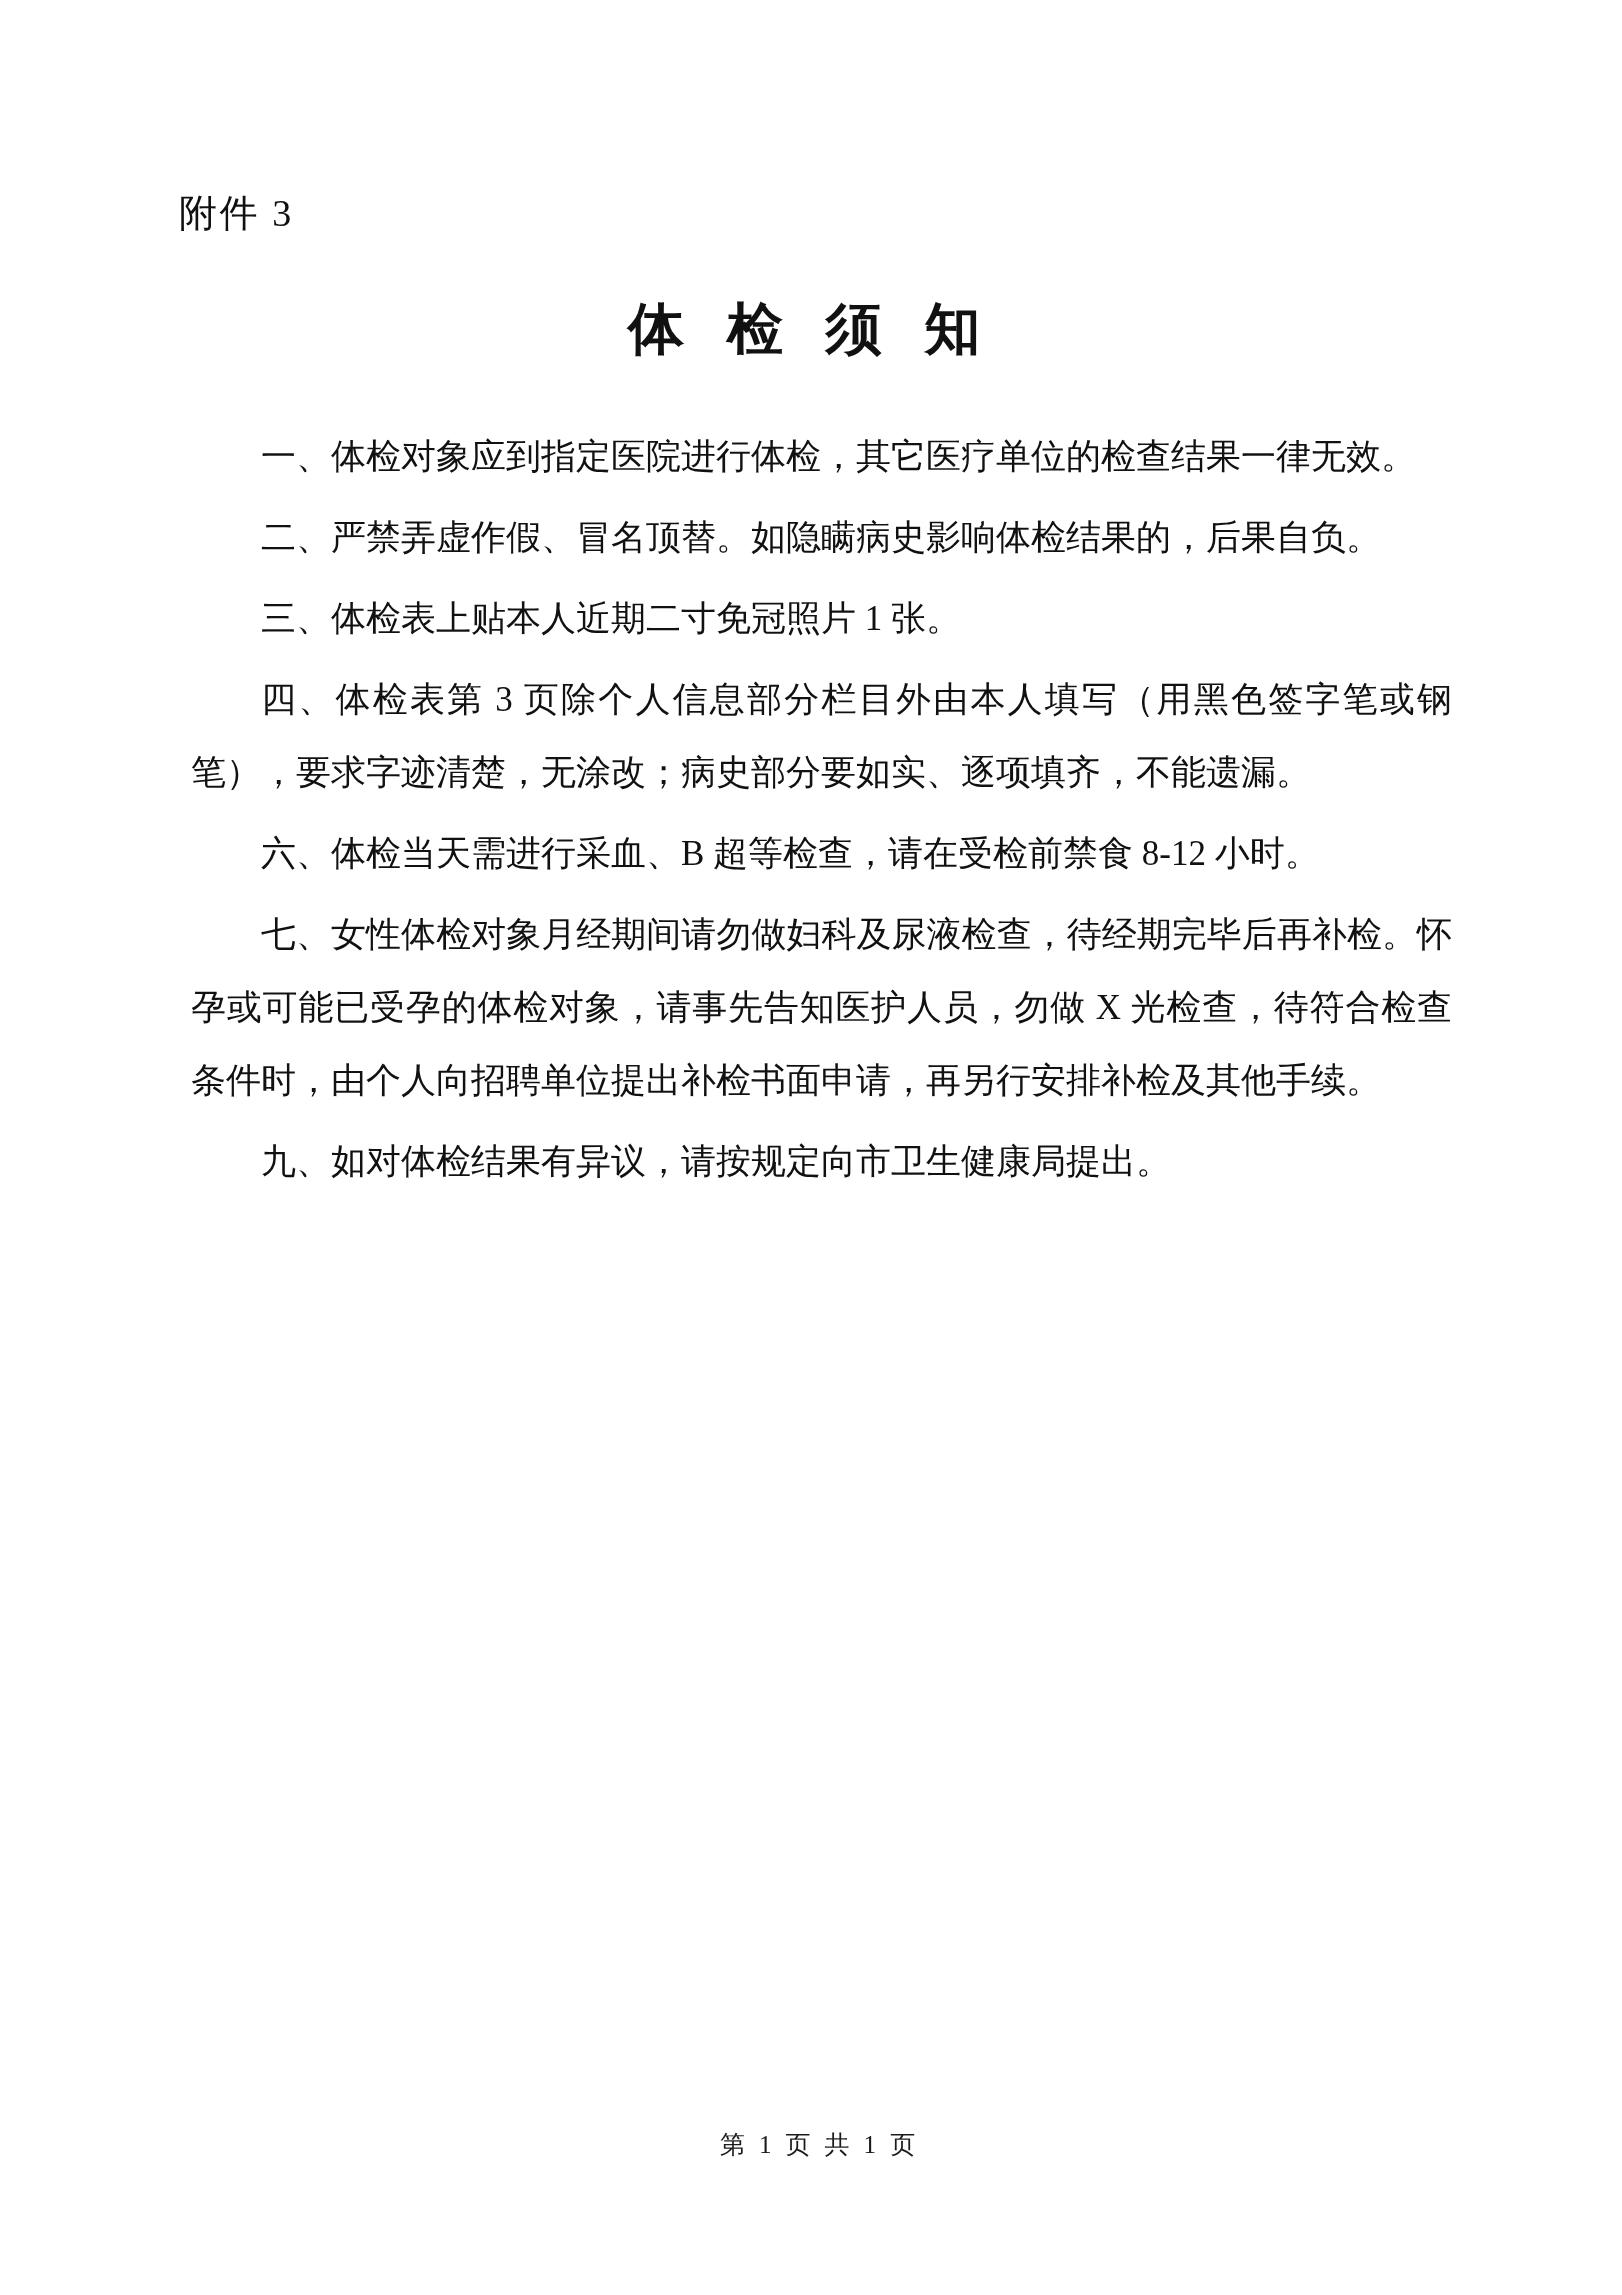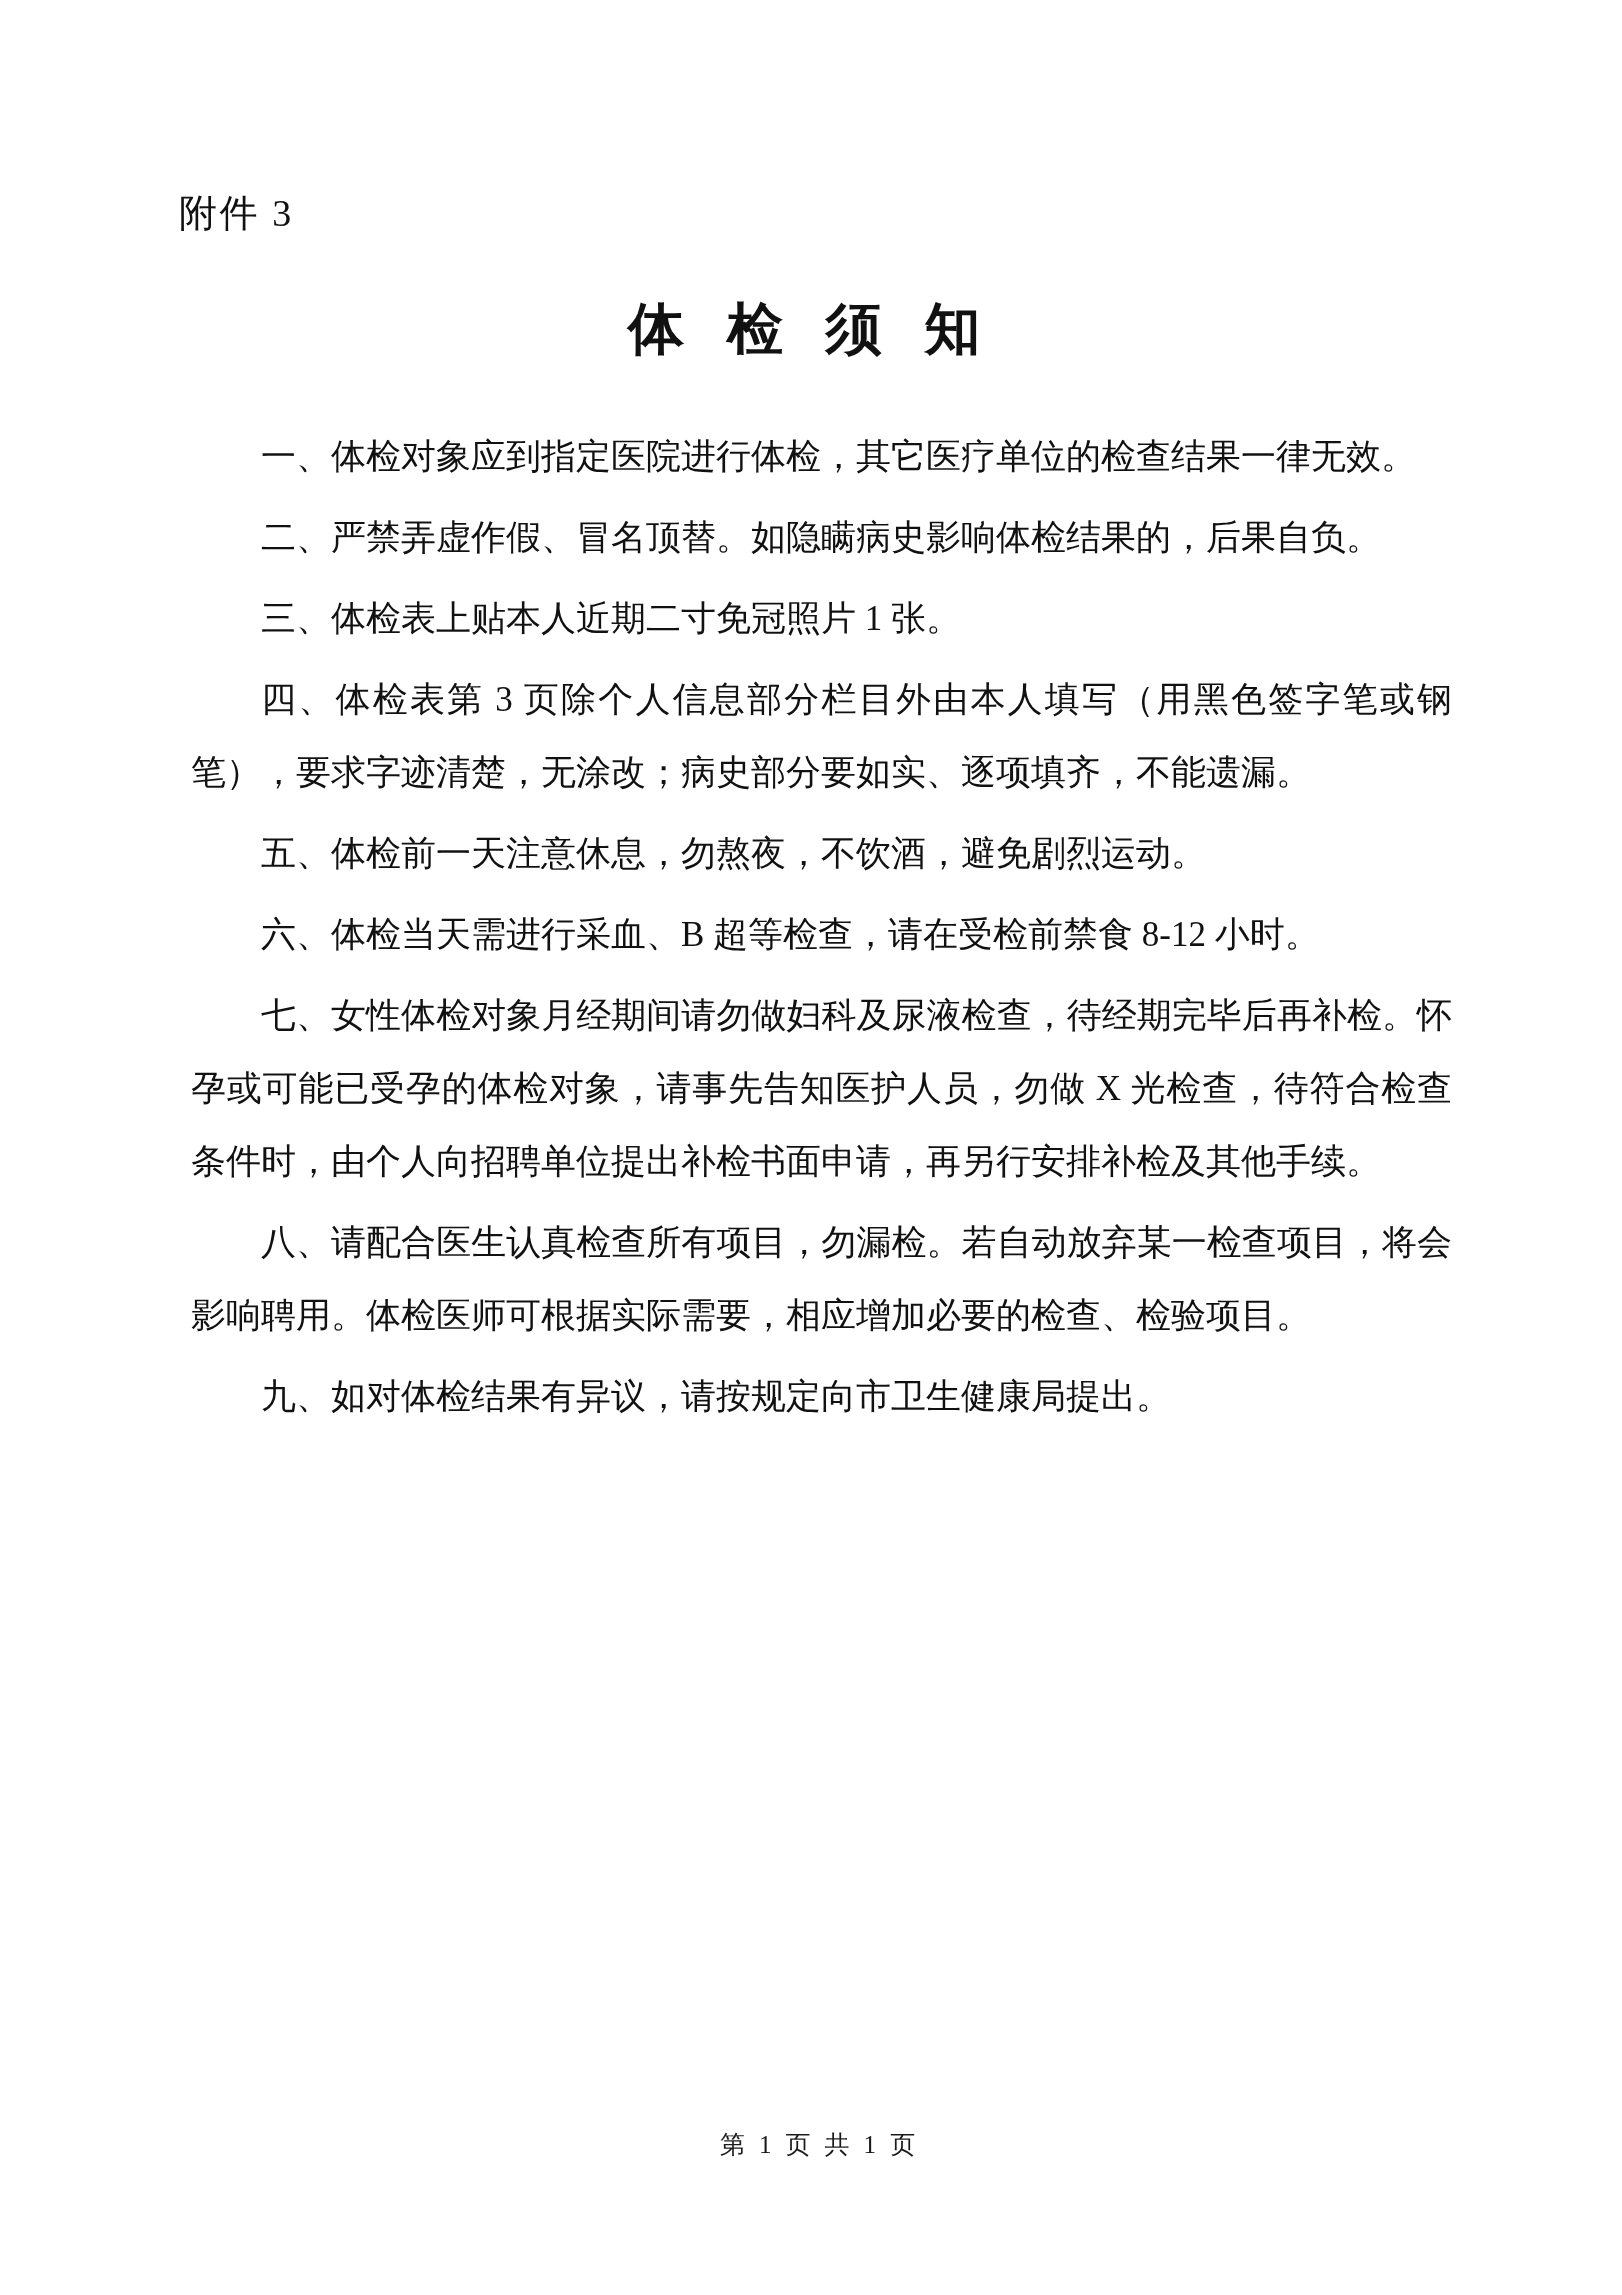--- a/index.html
+++ b/index.html
@@ -70,23 +70,21 @@
 
   <div class="attachment-label">附件 3</div>
 
   <h1 class="doc-title">体 检 须 知</h1>
 
   <div class="notice-body">
     <p>一、体检对象应到指定医院进行体检，其它医疗单位的检查结果一律无效。</p>
     <p>二、严禁弄虚作假、冒名顶替。如隐瞒病史影响体检结果的，后果自负。</p>
     <p>三、体检表上贴本人近期二寸免冠照片 1 张。</p>
     <p>四、体检表第 3 页除个人信息部分栏目外由本人填写（用黑色签字笔或钢笔），要求字迹清楚，无涂改；病史部分要如实、逐项填齐，不能遗漏。</p>
-    <p>五、体检前一天注意休息，勿熬夜，不饮酒，避免剧烈运动。</p>
     <p>六、体检当天需进行采血、B 超等检查，请在受检前禁食 8-12 小时。</p>
     <p>七、女性体检对象月经期间请勿做妇科及尿液检查，待经期完毕后再补检。怀孕或可能已受孕的体检对象，请事先告知医护人员，勿做 X 光检查，待符合检查条件时，由个人向招聘单位提出补检书面申请，再另行安排补检及其他手续。</p>
-    <p>八、请配合医生认真检查所有项目，勿漏检。若自动放弃某一检查项目，将会影响聘用。体检医师可根据实际需要，相应增加必要的检查、检验项目。</p>
     <p>九、如对体检结果有异议，请按规定向市卫生健康局提出。</p>
   </div>
 
   <div class="page-footer">第 1 页 共 1 页</div>
 
 </div>
 
 
 </body></html>

